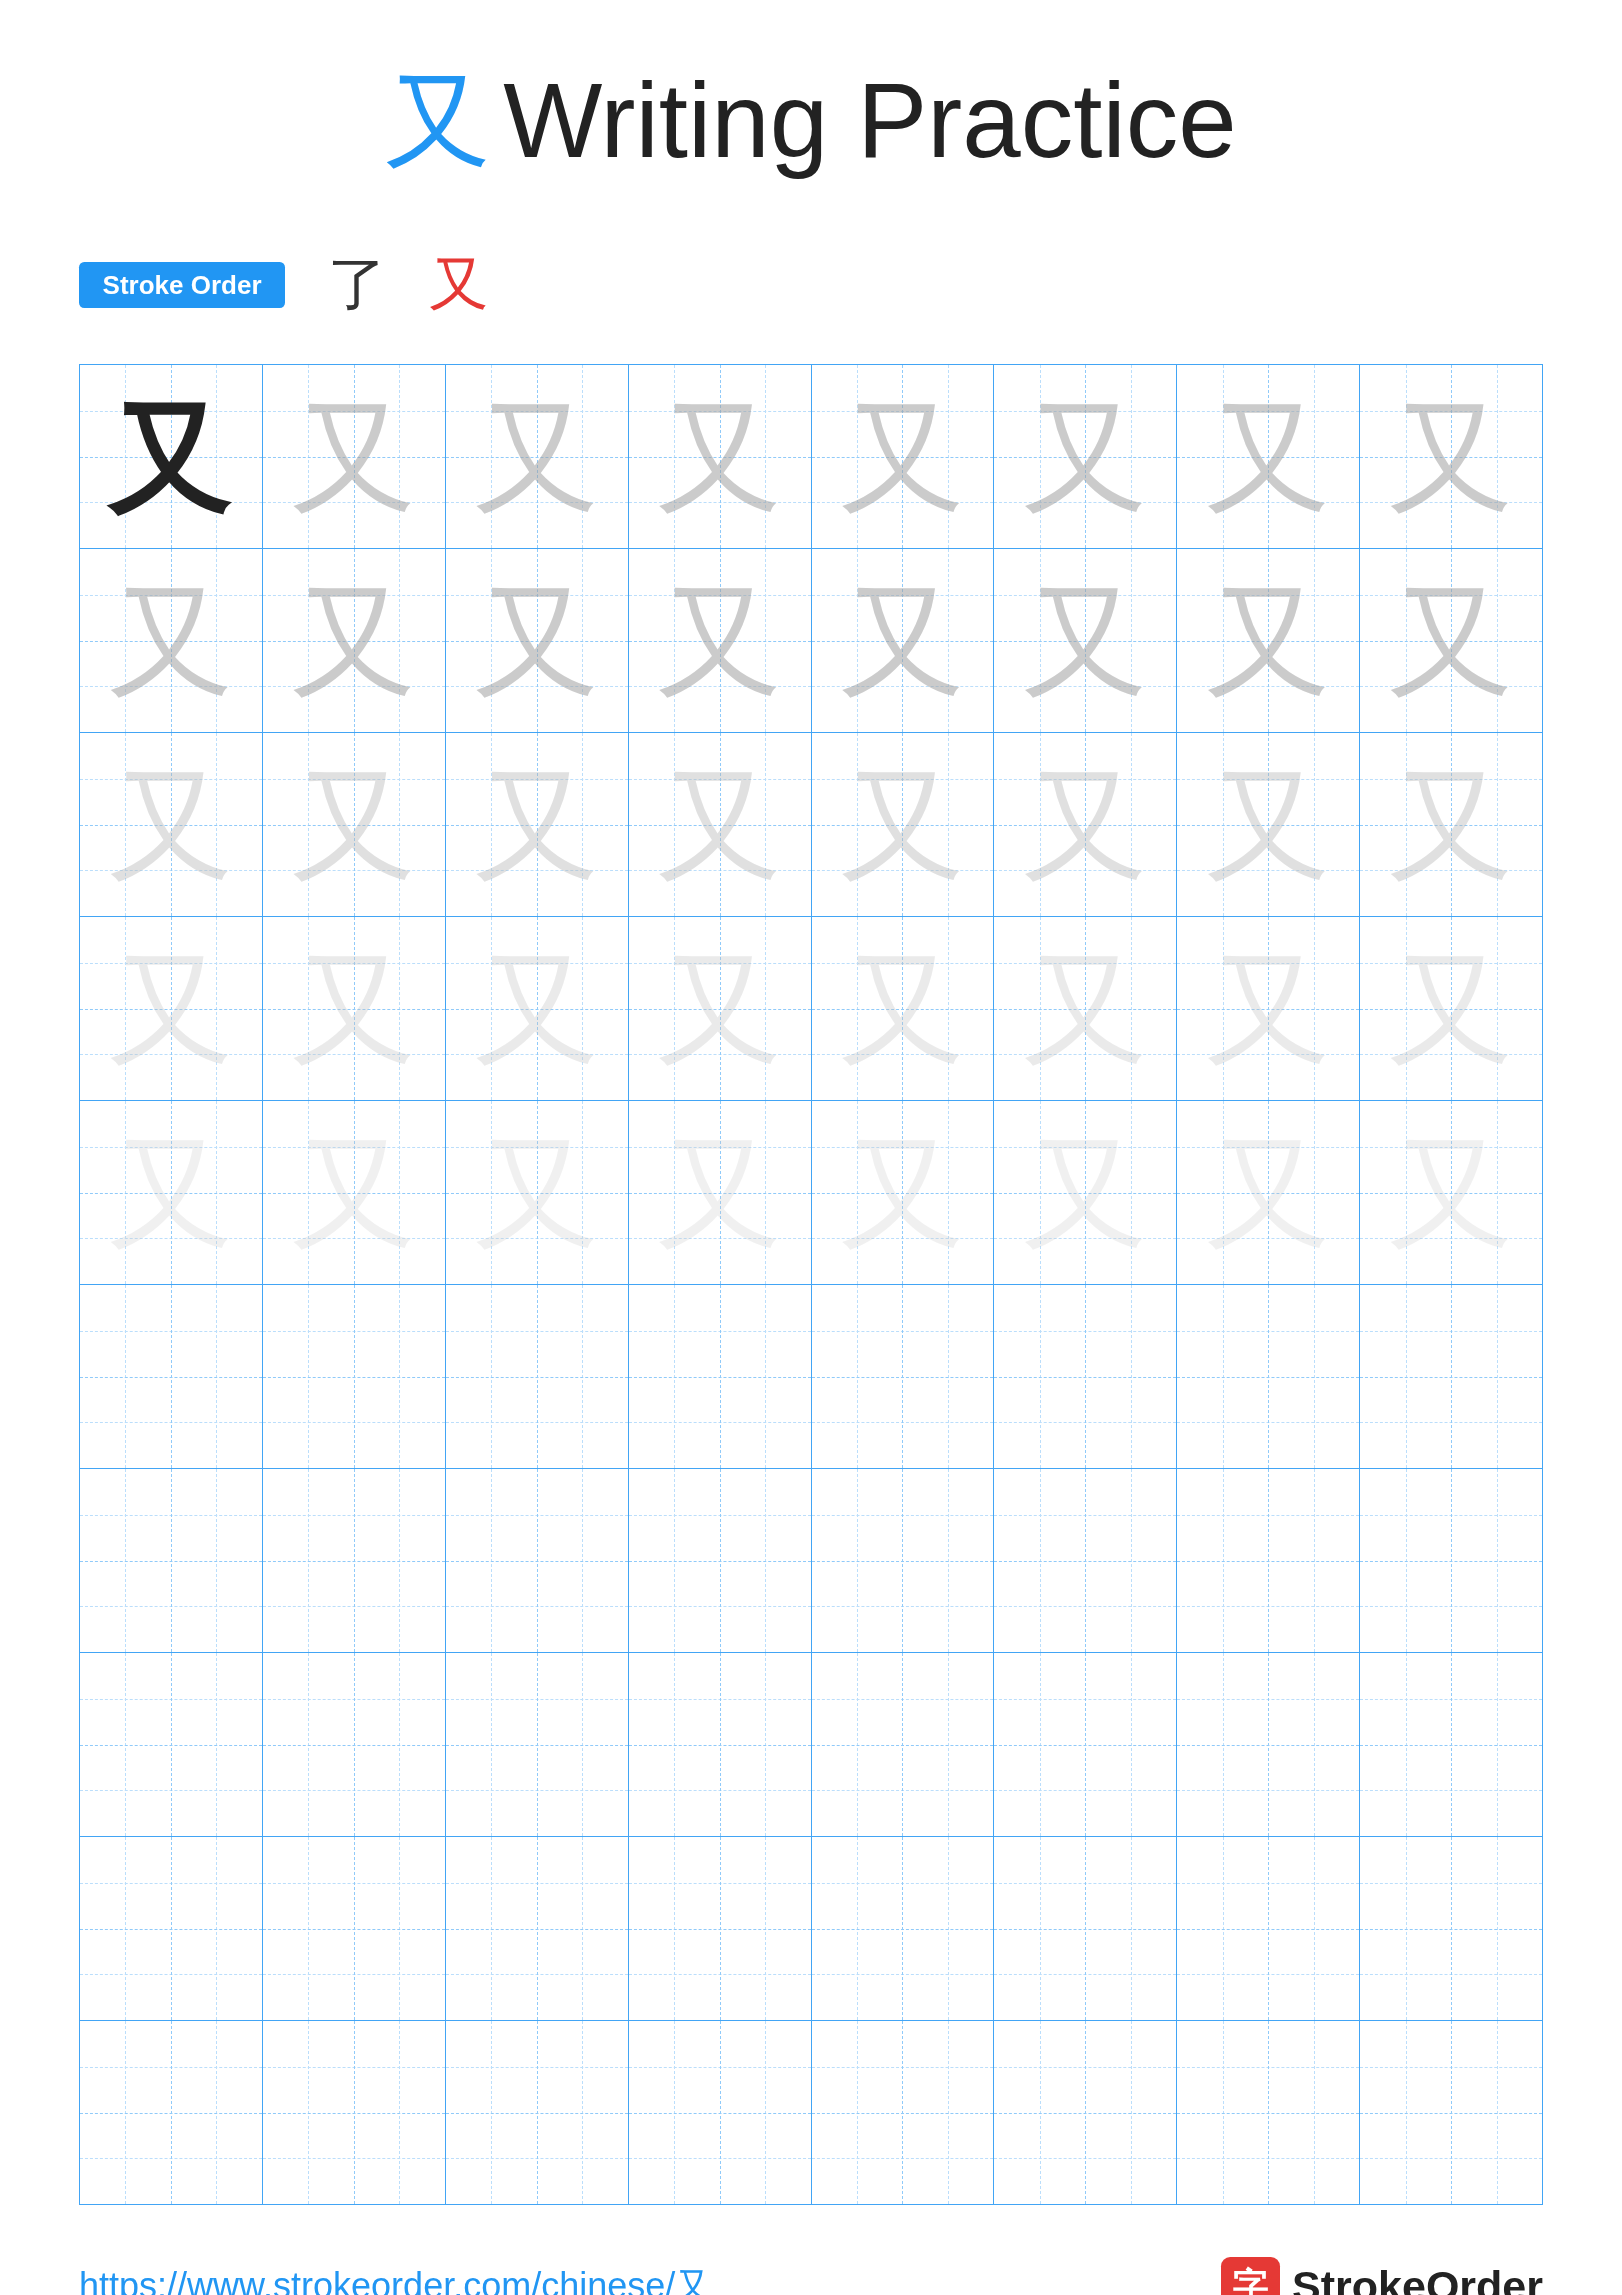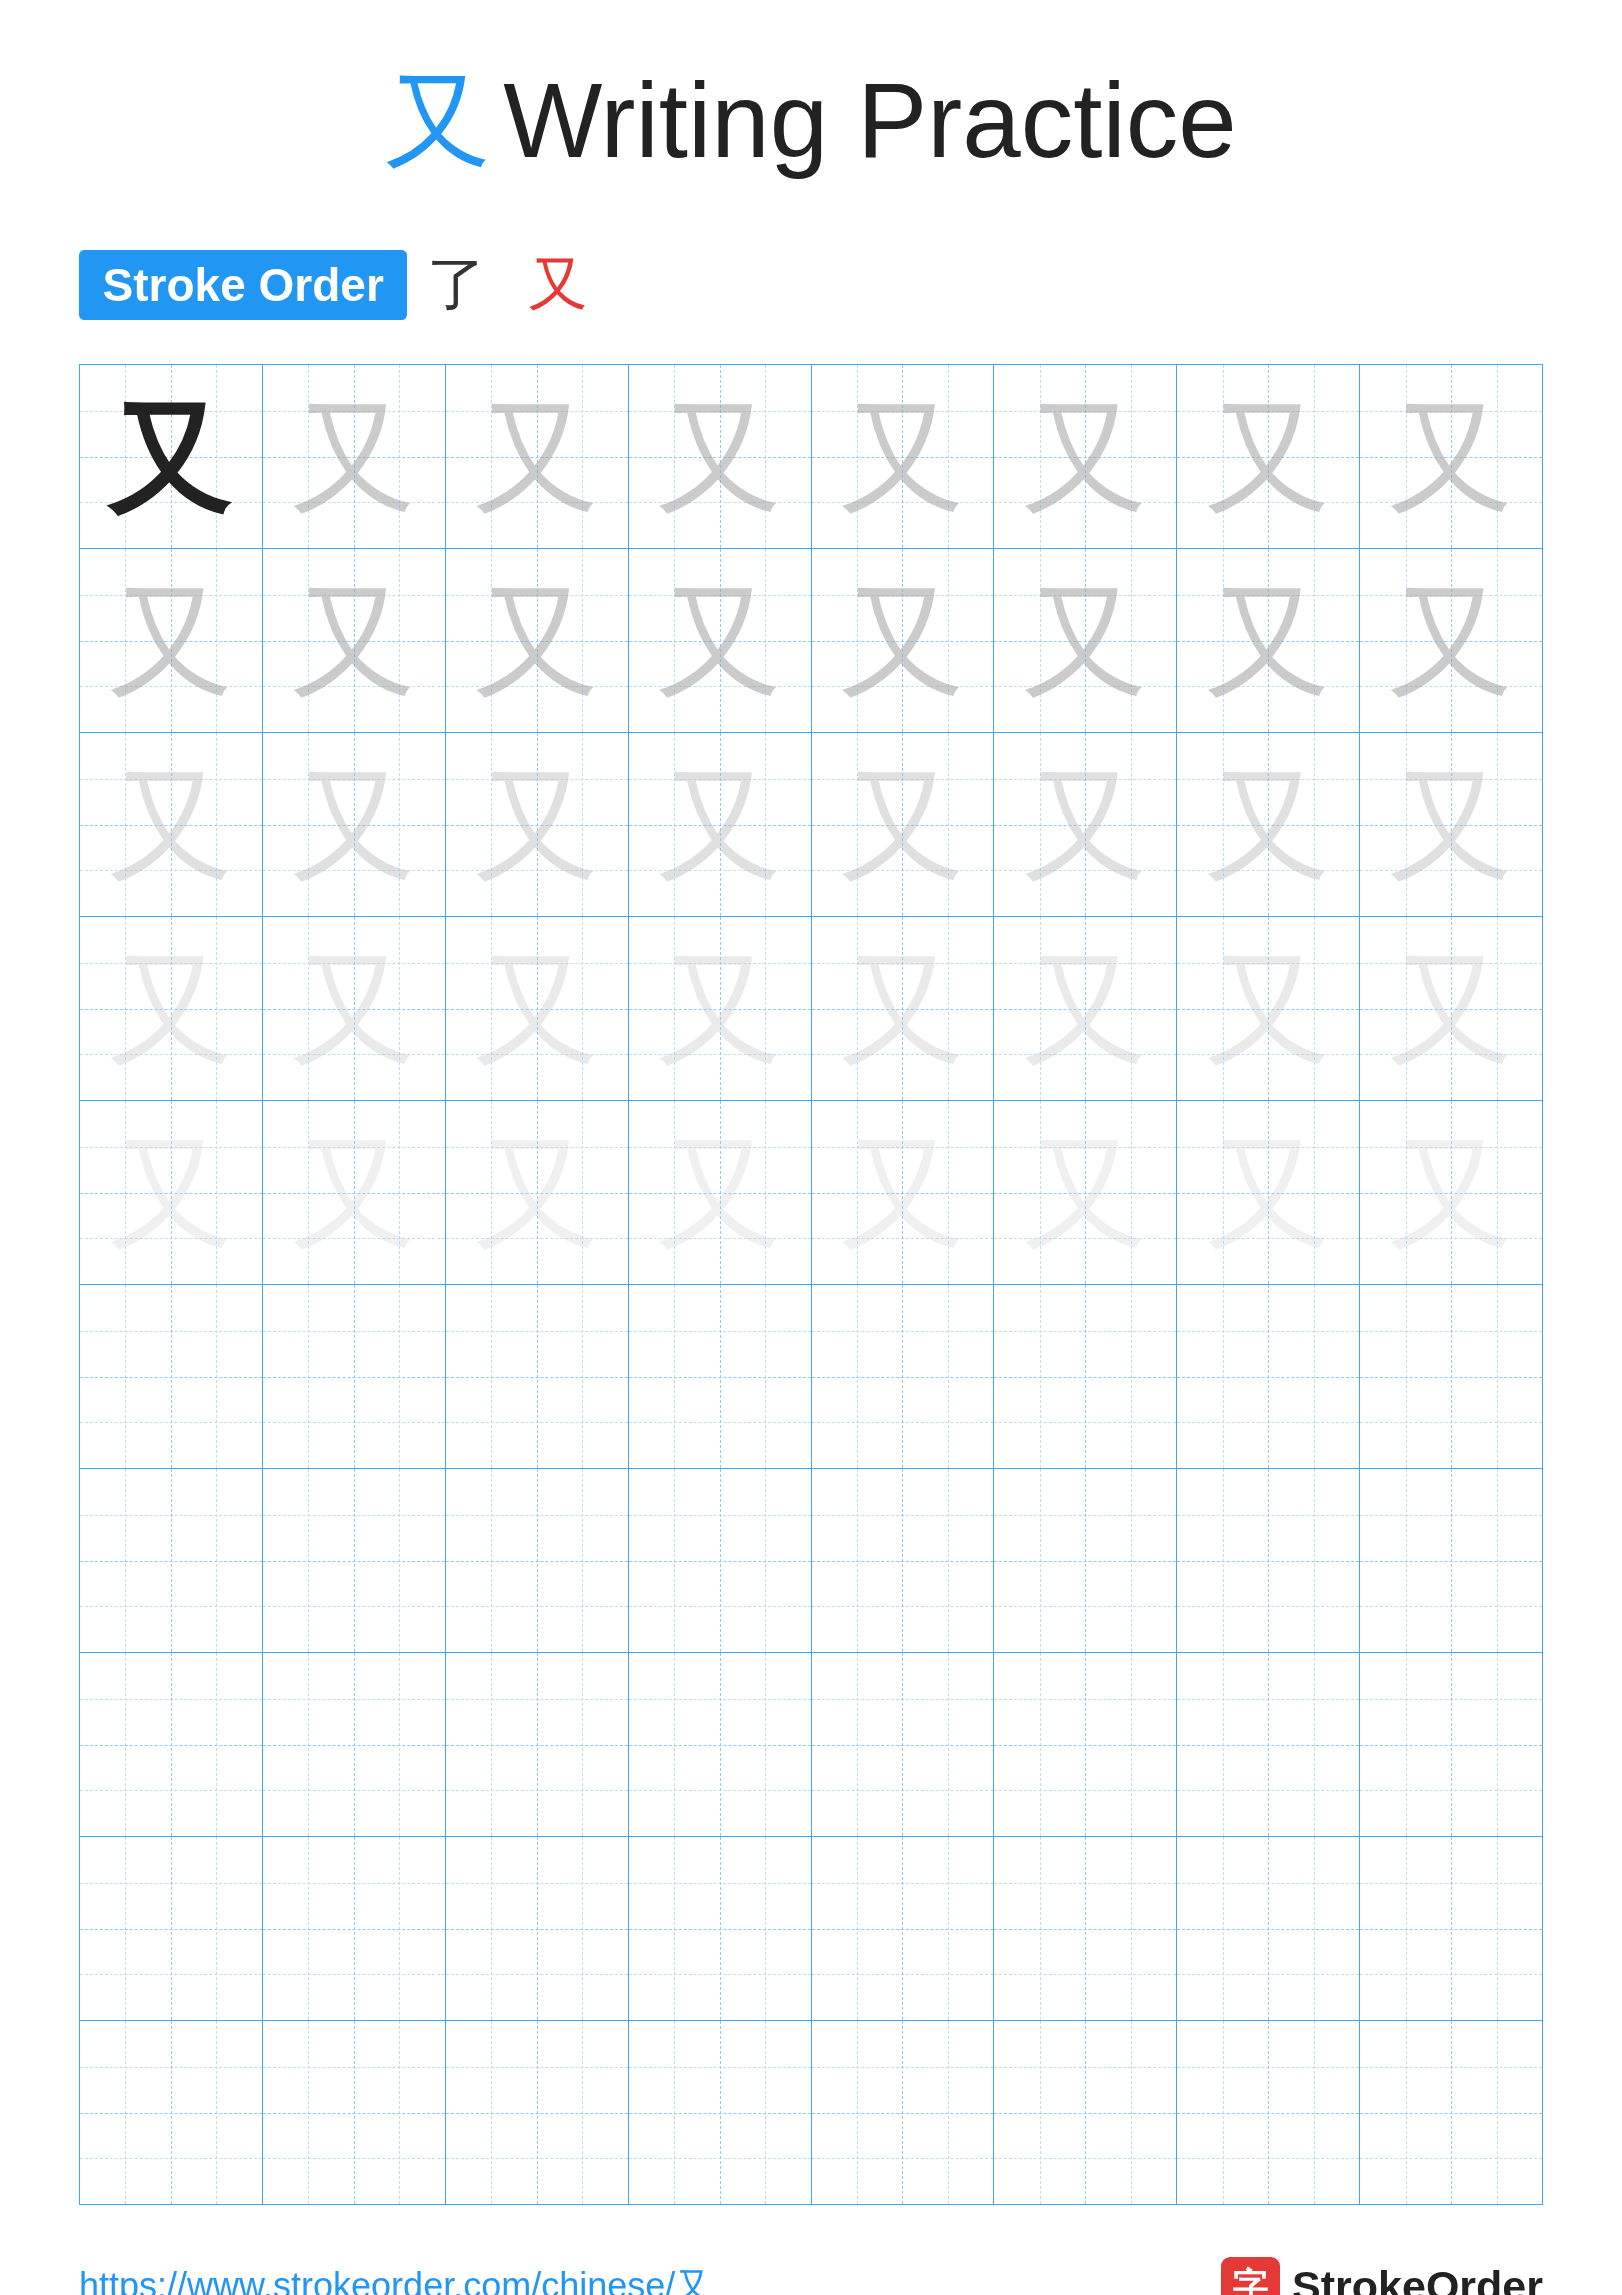--- a/index.html
+++ b/index.html
@@ -41,30 +41,31 @@
     .stroke-order-row {
       display: flex;
       align-items: center;
       margin-bottom: 39px;
       gap: 19.6px;
     }
 
     .stroke-order-badge {
       background: #2196F3;
       color: #fff;
-      font-size: 46px;
+      font-size: 26px;
       font-weight: bold;
       padding: 7.9px 23.6px;
       border-radius: 5.2px;
     }
 
     .stroke-order-chars {
       font-size: 59px;
       color: #333;
       letter-spacing: 13px;
+      margin-left: 23px;
     }
 
     .stroke-order-char-red {
       color: #e53935;
     }
 
     
     .practice-grid {
       border: 1.6px solid #42A5F5;
       width: 100%;

